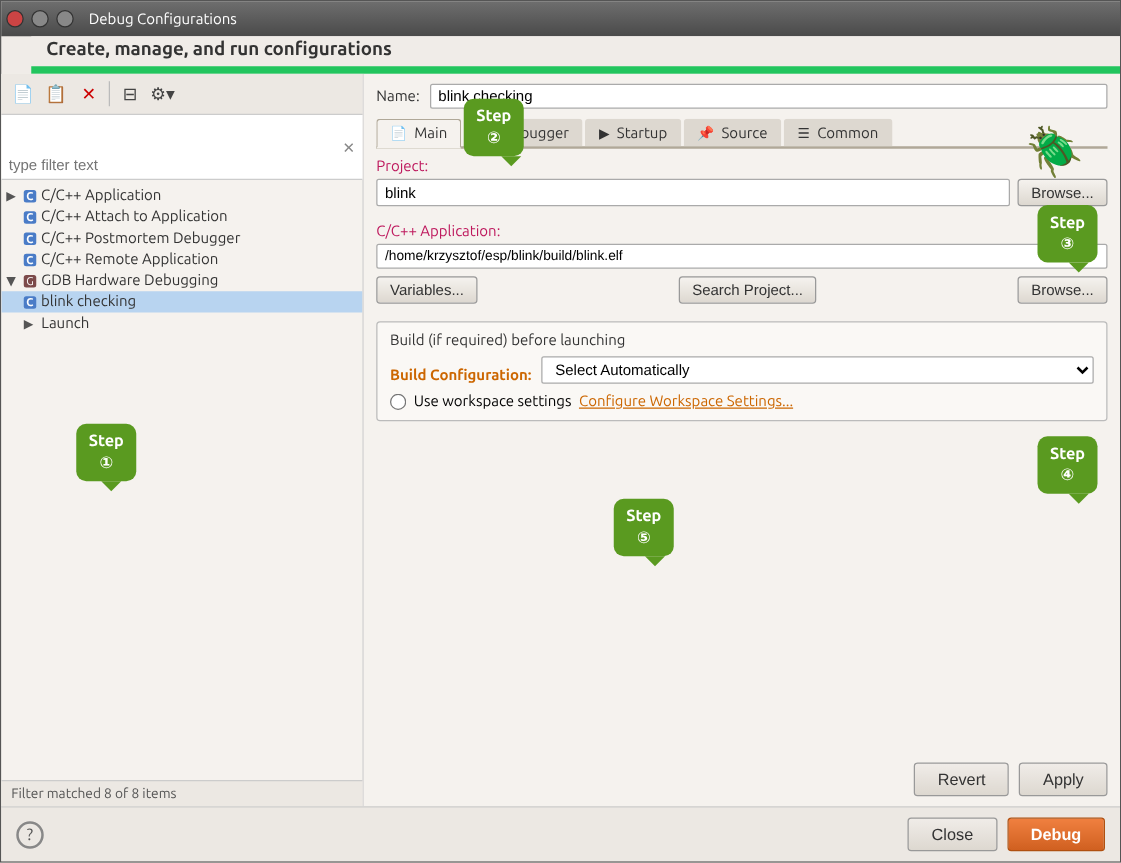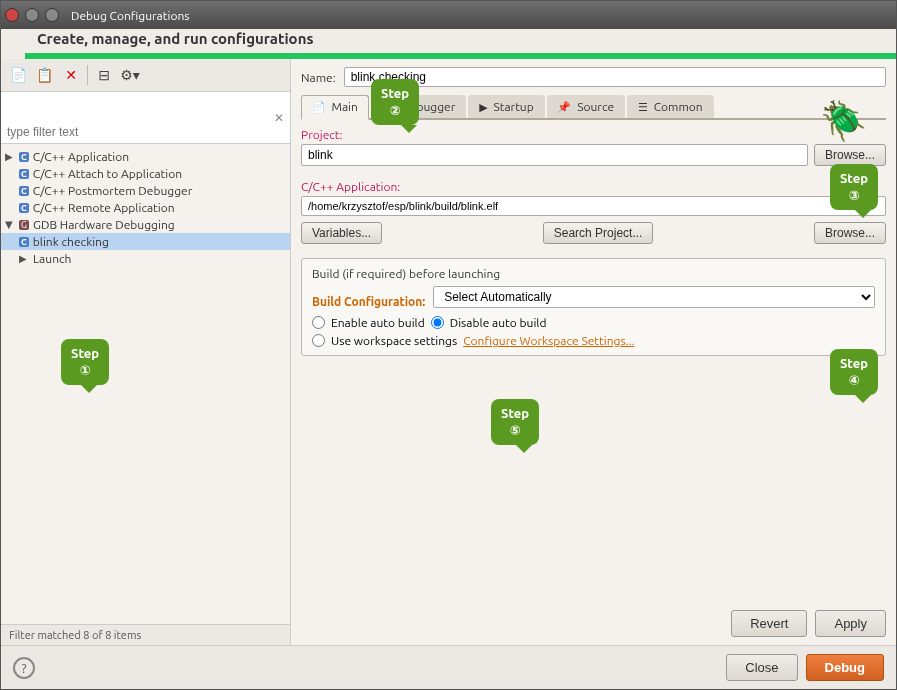--- a/index.html
+++ b/index.html
@@ -461,26 +461,20 @@
         <div class="section-box">
           <div class="section-title">Build (if required) before launching</div>
           <div class="build-config-row">
             <span class="build-config-label">Build Configuration:</span>
             <select class="build-config-select">
               <option>Select Automatically</option>
             </select>
           </div>
           <div class="radio-group">
             <div class="radio-row">
-              <input type="radio" name="build" id="enable" style="">
-              <label for="enable">Enable auto build</label>
-              <input type="radio" name="build" id="disable" checked="" style="">
-              <label for="disable">Disable auto build</label>
-            </div>
-            <div class="radio-row">
               <input type="radio" name="build" id="workspace" style="">
               <label for="workspace">Use workspace settings</label>
               <span class="link-text">Configure Workspace Settings...</span>
             </div>
           </div>
         </div>
 
         <div class="spacer"></div>
 
         <div style="display:flex;justify-content:flex-end;gap:8px;padding-top:6px;">

